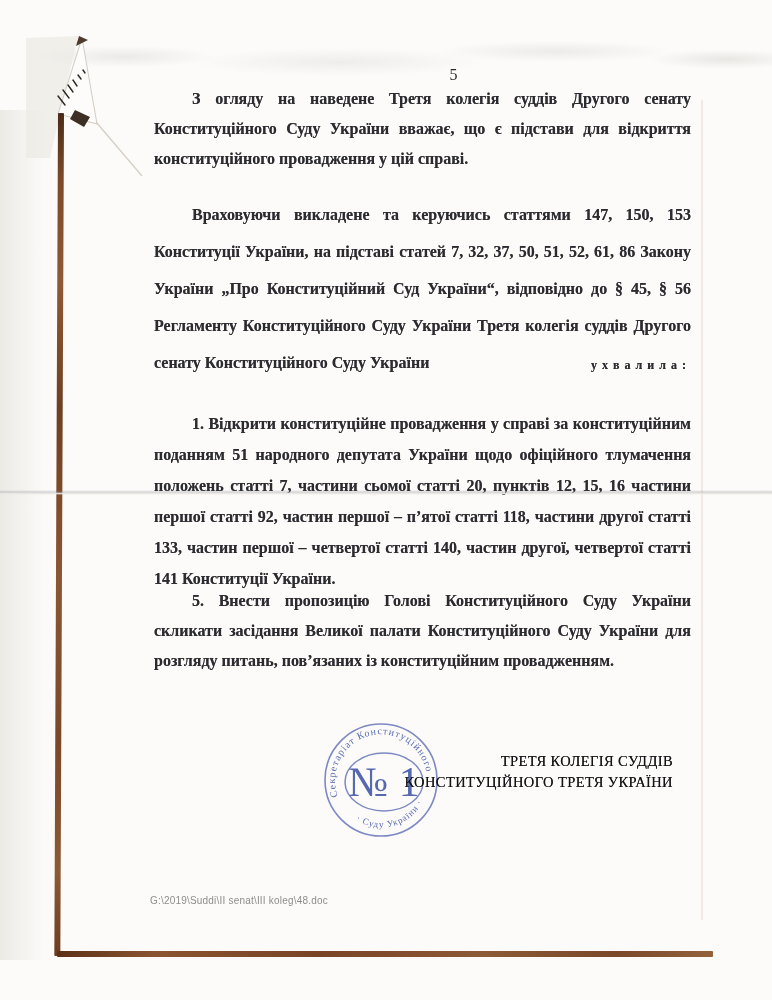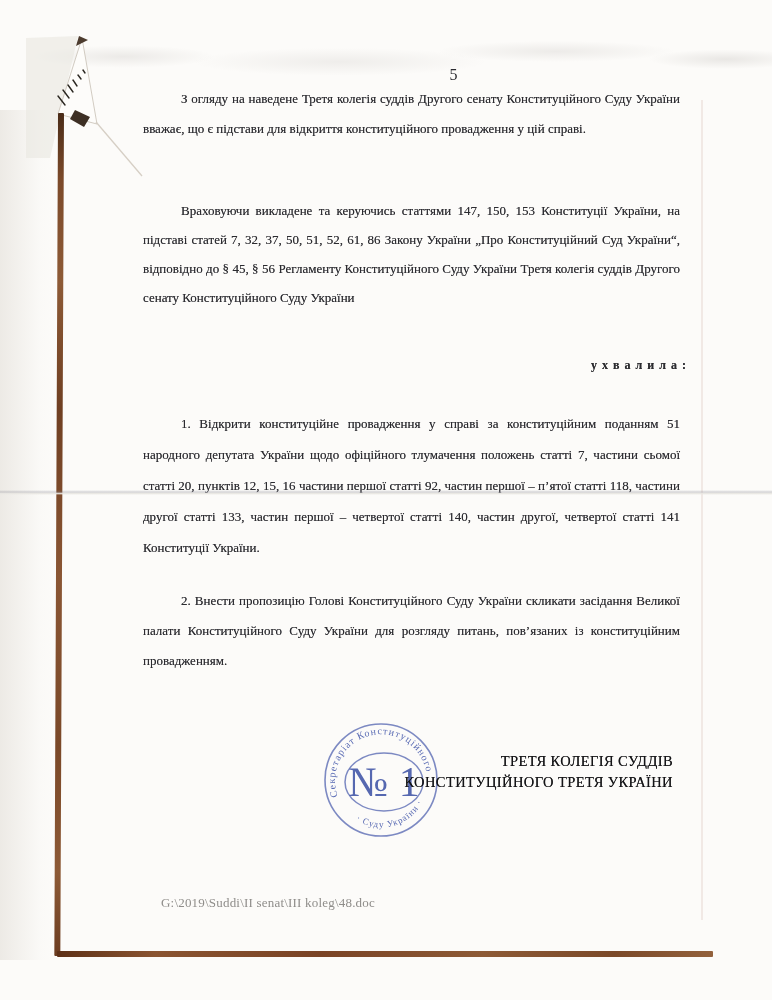--- a/index.html
+++ b/index.html
@@ -40,45 +40,46 @@
     position:absolute;left:0;top:490px;width:772px;height:5px;
     background:linear-gradient(to bottom, rgba(255,255,255,0), rgba(122,122,136,0.30) 40%, rgba(234,232,227,0.95) 72%, rgba(255,255,255,0));
     pointer-events:none;
   }
   .fold{position:absolute;left:0;top:0;}
   .page-number{
     position:absolute;left:404px;top:66px;width:100px;
     text-align:center;font-size:16px;letter-spacing:1px;
   }
   .para{
-    position:absolute;left:143px;width:537px;
-    font-size:13px;text-align:justify;
+    position:absolute;left:154px;width:537px;
+    font-size:16px;text-align:justify;
     text-shadow:0 0 0.4px rgba(20,20,25,0.55);
+    font-weight:bold;
   }
   .indent{text-indent:38px;}
   .p1{top:84px;line-height:30px;}
-  .p2{top:196px;line-height:29px;}
+  .p2{top:196px;line-height:37px;}
   .heading{
     position:absolute;left:154px;top:358px;width:537px;
     text-align:right;font-weight:bold;font-size:12px;
     letter-spacing:5px;text-shadow:0 0 0.4px rgba(0,0,0,0.6);
   }
   .p3{top:408px;line-height:31px;}
   .p4{top:586px;line-height:30px;}
   .stamp-svg{position:absolute;left:303px;top:706px;opacity:0.93;}
   .sig-block{
     position:absolute;left:333px;top:751px;width:340px;
     text-align:right;font-weight:normal;font-size:14.5px;line-height:21px;
     color:#141417;letter-spacing:0.4px;
     text-shadow:0 0 0.5px rgba(0,0,0,0.7);
   }
   .footer-path{
-    position:absolute;left:161px;top:895px;
-    font-size:13px;color:#8f8d8a;letter-spacing:0.2px;
-    font-family:Liberation Serif, serif;
+    position:absolute;left:150px;top:895px;
+    font-size:10px;color:#8f8d8a;letter-spacing:0.2px;
+    font-family:Liberation Sans, sans-serif;
   }
   .right-edge{
     position:absolute;left:701px;top:100px;width:2px;height:820px;
     background:rgba(205,170,158,0.22);pointer-events:none;
   }
 </style>
 </head>
 <body>
 
 <div class="page">
@@ -107,21 +108,21 @@
   <div class="edge-bottom"></div>
 
   <div class="page-number">5</div>
 
   <div class="para p1 indent">З огляду на наведене Третя колегія суддів Другого сенату Конституційного Суду України вважає, що є підстави для відкриття конституційного провадження у цій справі.</div>
   <div class="para p2 indent">Враховуючи викладене та керуючись статтями 147, 150, 153 Конституції України, на підставі статей 7, 32, 37, 50, 51, 52, 61, 86 Закону України „Про Конституційний Суд України“, відповідно до § 45, § 56 Регламенту Конституційного Суду України Третя колегія суддів Другого сенату Конституційного Суду України</div>
 
   <div class="heading">ухвалила:</div>
 
   <div class="para p3 indent">1. Відкрити конституційне провадження у справі за конституційним поданням 51 народного депутата України щодо офіційного тлумачення положень статті 7, частини сьомої статті 20, пунктів 12, 15, 16 частини першої статті 92, частин першої – п’ятої статті 118, частини другої статті 133, частин першої – четвертої статті 140, частин другої, четвертої статті 141 Конституції України.</div>
-  <div class="para p4 indent">2. Внести пропозицію Голові Конституційного Суду України скликати засідання Великої палати Конституційного Суду України для розгляду питань, пов’язаних із конституційним провадженням.</div>
+  <div class="para p4 indent">5. Внести пропозицію Голові Конституційного Суду України скликати засідання Великої палати Конституційного Суду України для розгляду питань, пов’язаних із конституційним провадженням.</div>
 
   <div class="crease"></div>
 
   <svg class="stamp-svg" width="164" height="156" viewBox="0 0 164 156">
     <defs>
       <path id="arcTop" d="M 38 97 A 46 46 0 1 1 118 97" fill="none"></path>
       <path id="arcBottom" d="M 33 85 A 46 46 0 0 0 123 85" fill="none"></path>
     </defs>
     <circle cx="78" cy="74" r="56" fill="none" stroke="#5a6bb4" stroke-width="1.6" opacity="0.85"></circle>
     <ellipse cx="81" cy="76" rx="39" ry="29" fill="none" stroke="#5a6bb4" stroke-width="1.5" opacity="0.85"></ellipse>

